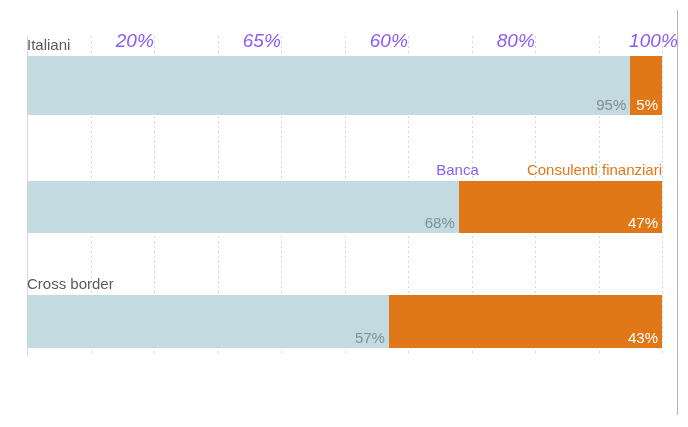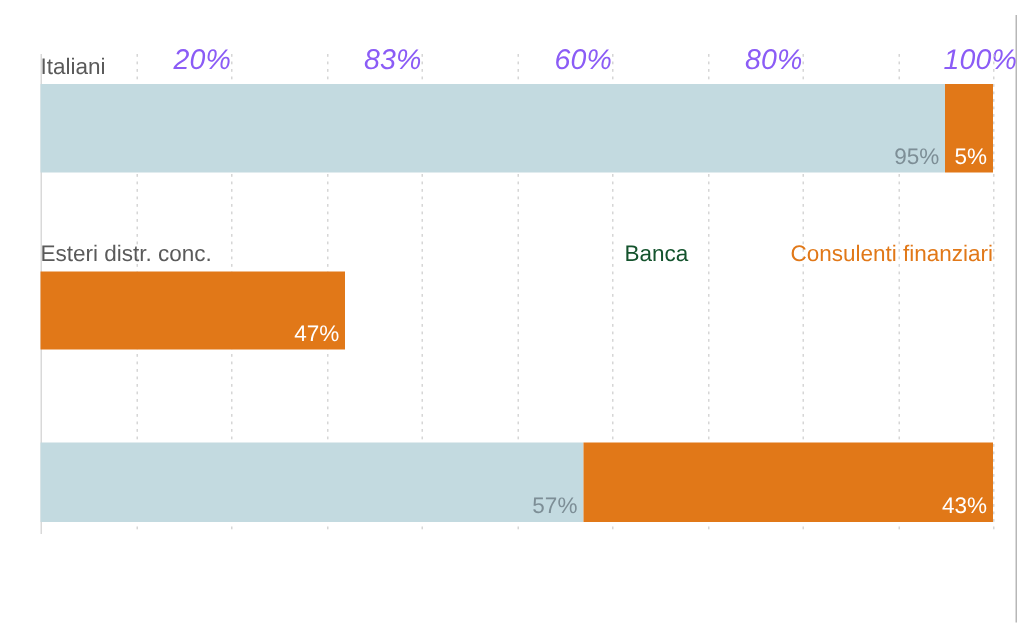--- a/index.html
+++ b/index.html
@@ -114,38 +114,39 @@
   
   .legend-item {
     position: absolute;
     font-size: 15px;
     white-space: nowrap;
     line-height: 18px;
     bottom: 100%;
     margin-bottom: 2px;
   }
   .legend-banca {
-    color: #14532d;
+    color: #8b5cf6;
     transform: translateX(-100%);
+    margin-left: 20px;
   }
   .legend-cons {
     color: #e17818;
     transform: translateX(-100%);
   }
 </style>
 </head>
 <body>
 
 <div id="chart-root">
 
   <div class="right-border"></div>
 
   <div id="tick-labels">
       <div class="tick-label" style="left: 154px;">20%</div>
-      <div class="tick-label" style="left: 281px;">83%</div>
+      <div class="tick-label" style="left: 281px;">65%</div>
       <div class="tick-label" style="left: 408px;">60%</div>
       <div class="tick-label" style="left: 535px;">80%</div>
       <div class="tick-label" style="left: 662px; margin-left: 16px;">100%</div>
     </div>
 
   <div class="plot-area">
     <div id="gridlines">
         <div class="gridline axis-origin" style="left: 0px;"></div>
         <div class="gridline" style="left: 63.5px;"></div>
         <div class="gridline" style="left: 127px;"></div>
@@ -164,30 +165,33 @@
           <div class="bar-track">
             <div class="seg seg-banca" style="width: 603.25px;">
               <span class="seg-value">95%</span>
             </div>
             <div class="seg seg-cons" style="width: 31.75px;">
               <span class="seg-value">5%</span>
             </div>
           </div>
         </div>
         <div class="bar-group" style="top: 145px; height: 52px;">
-          <div class="cat-label">Esteri distr. conc.</div>
           <div class="legend-item legend-banca" style="left: 431.8px;">Banca</div>
           <div class="legend-item legend-cons" style="left: 635px;">Consulenti finanziari</div>
           <div class="bar-track">
+            <div class="seg seg-banca" style="width: 431.8px;">
+              <span class="seg-value">68%</span>
+            </div>
             <div class="seg seg-cons" style="width: 203.2px;">
               <span class="seg-value">47%</span>
             </div>
           </div>
         </div>
         <div class="bar-group" style="top: 259px; height: 53px;">
+          <div class="cat-label">Cross border</div>
           <div class="bar-track">
             <div class="seg seg-banca" style="width: 361.95px;">
               <span class="seg-value">57%</span>
             </div>
             <div class="seg seg-cons" style="width: 273.05px;">
               <span class="seg-value">43%</span>
             </div>
           </div>
         </div>
       </div>

